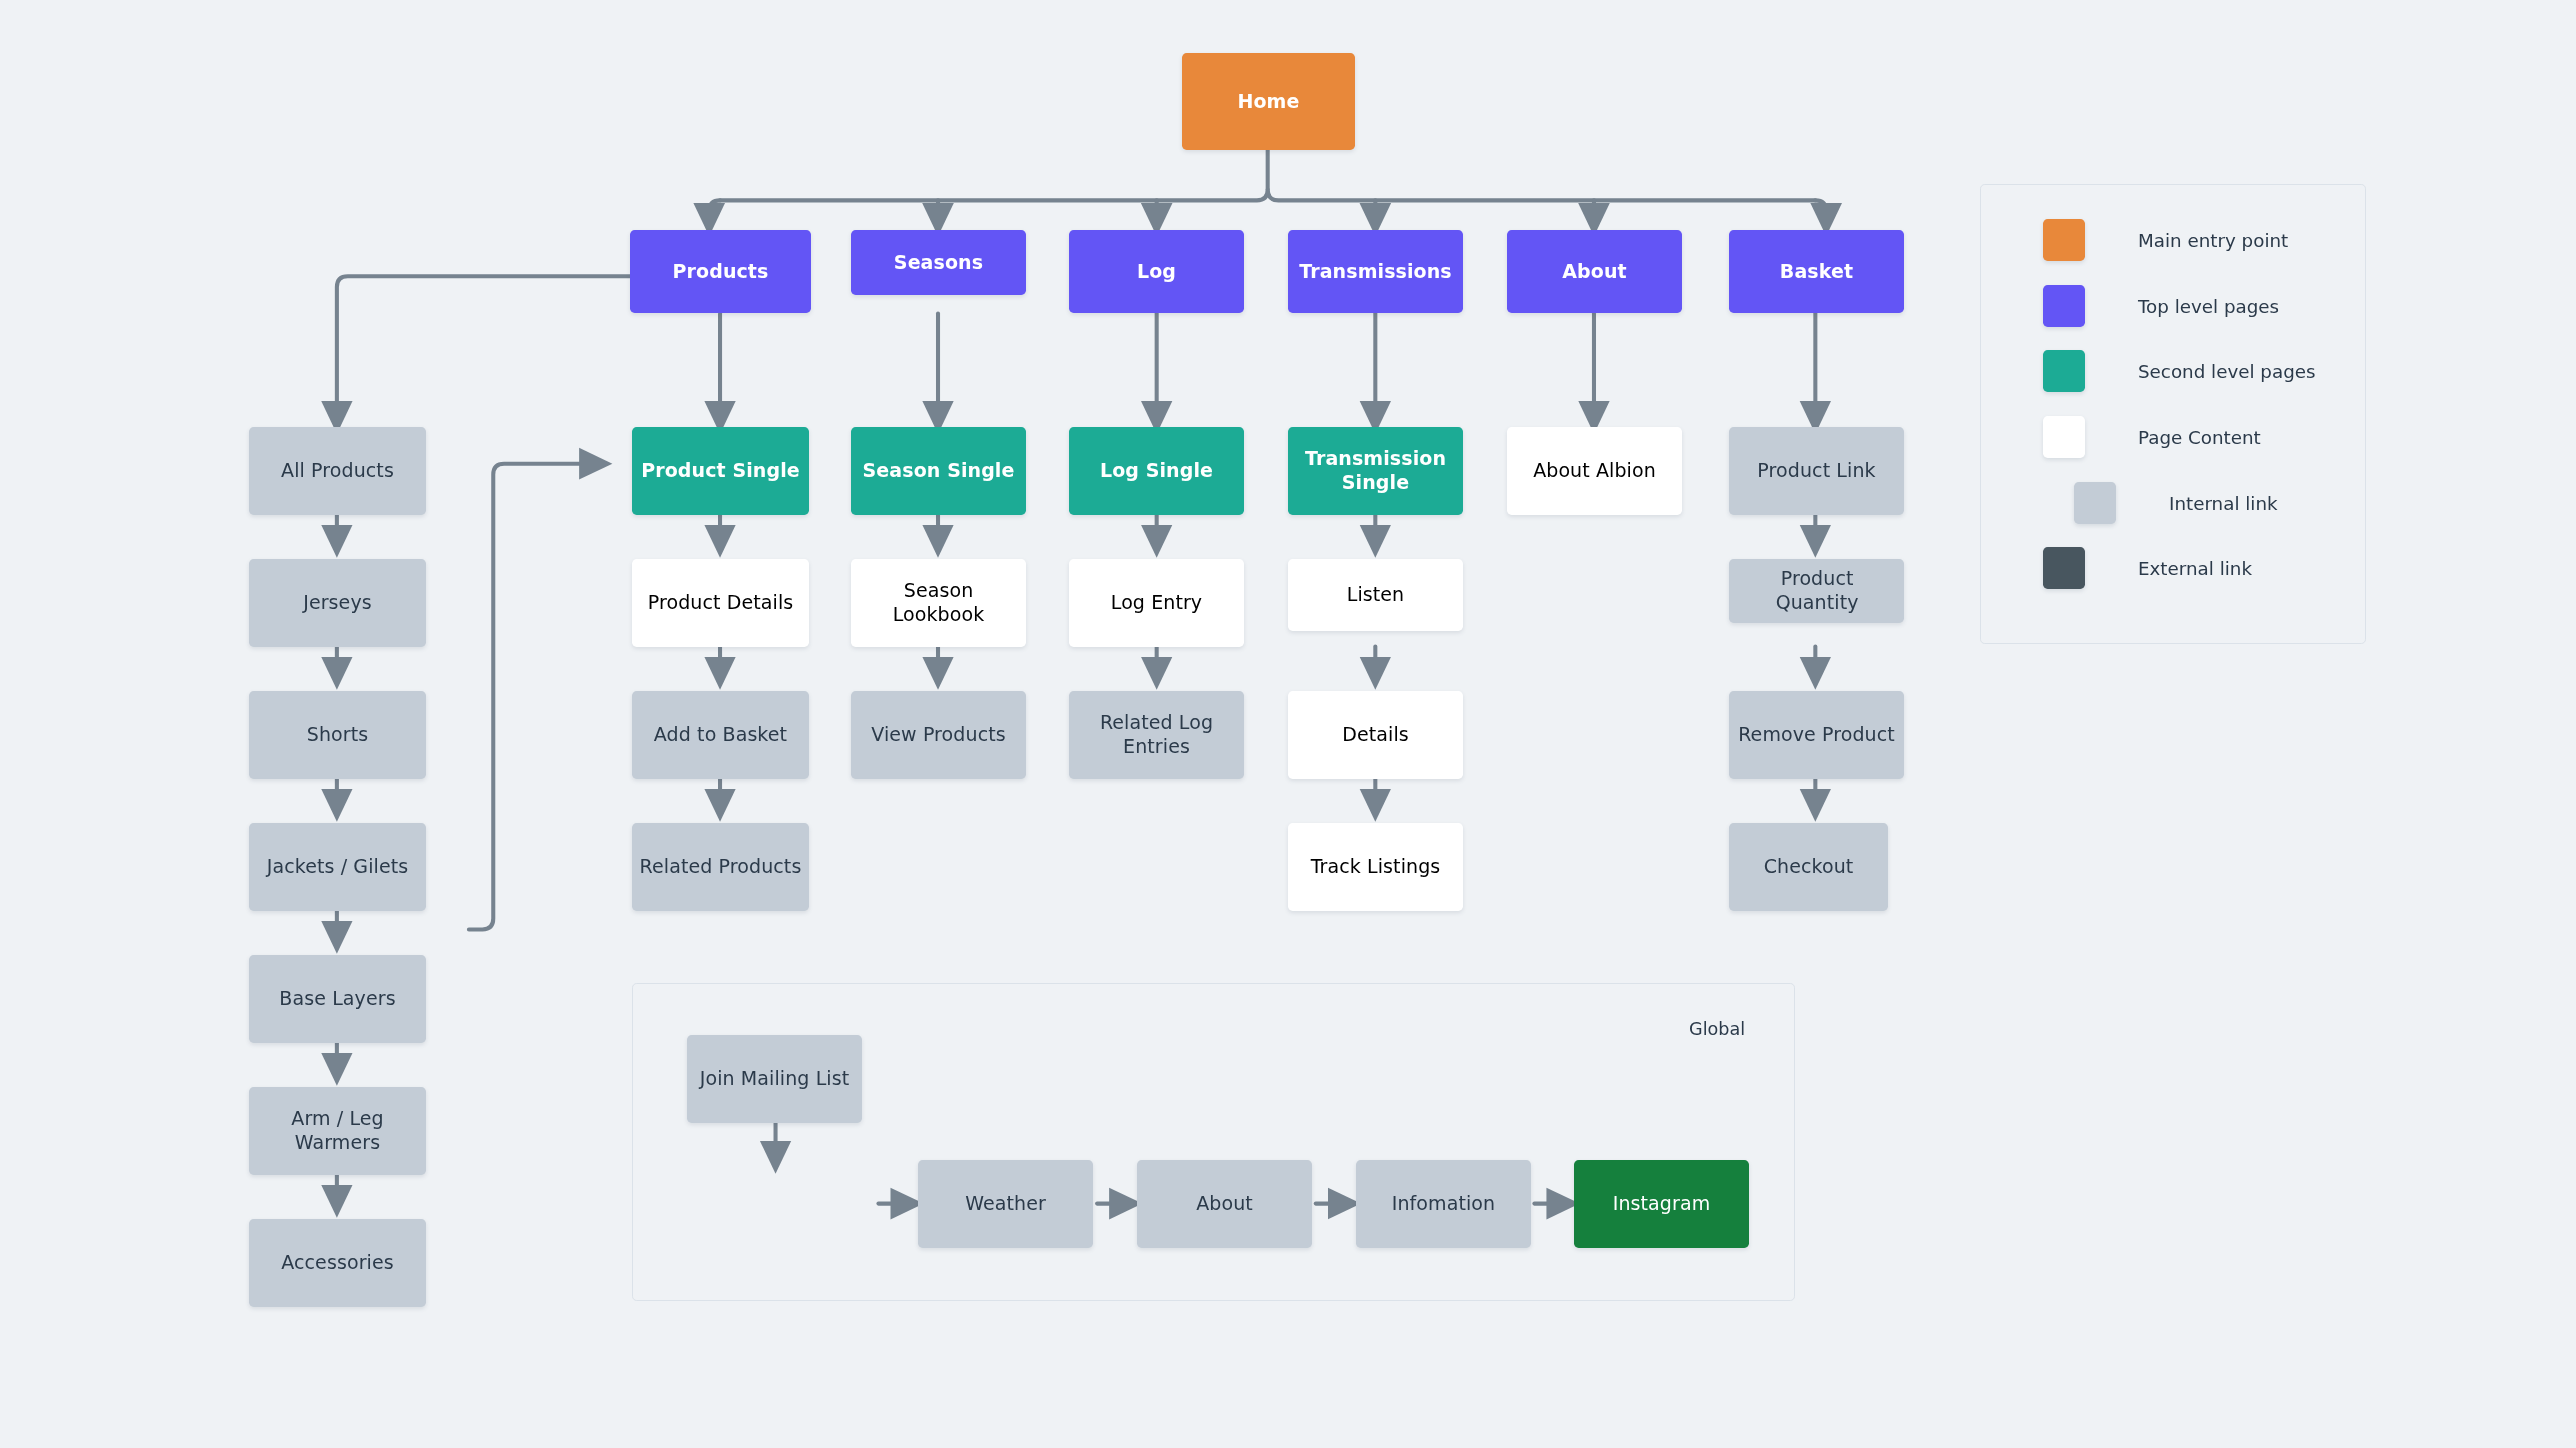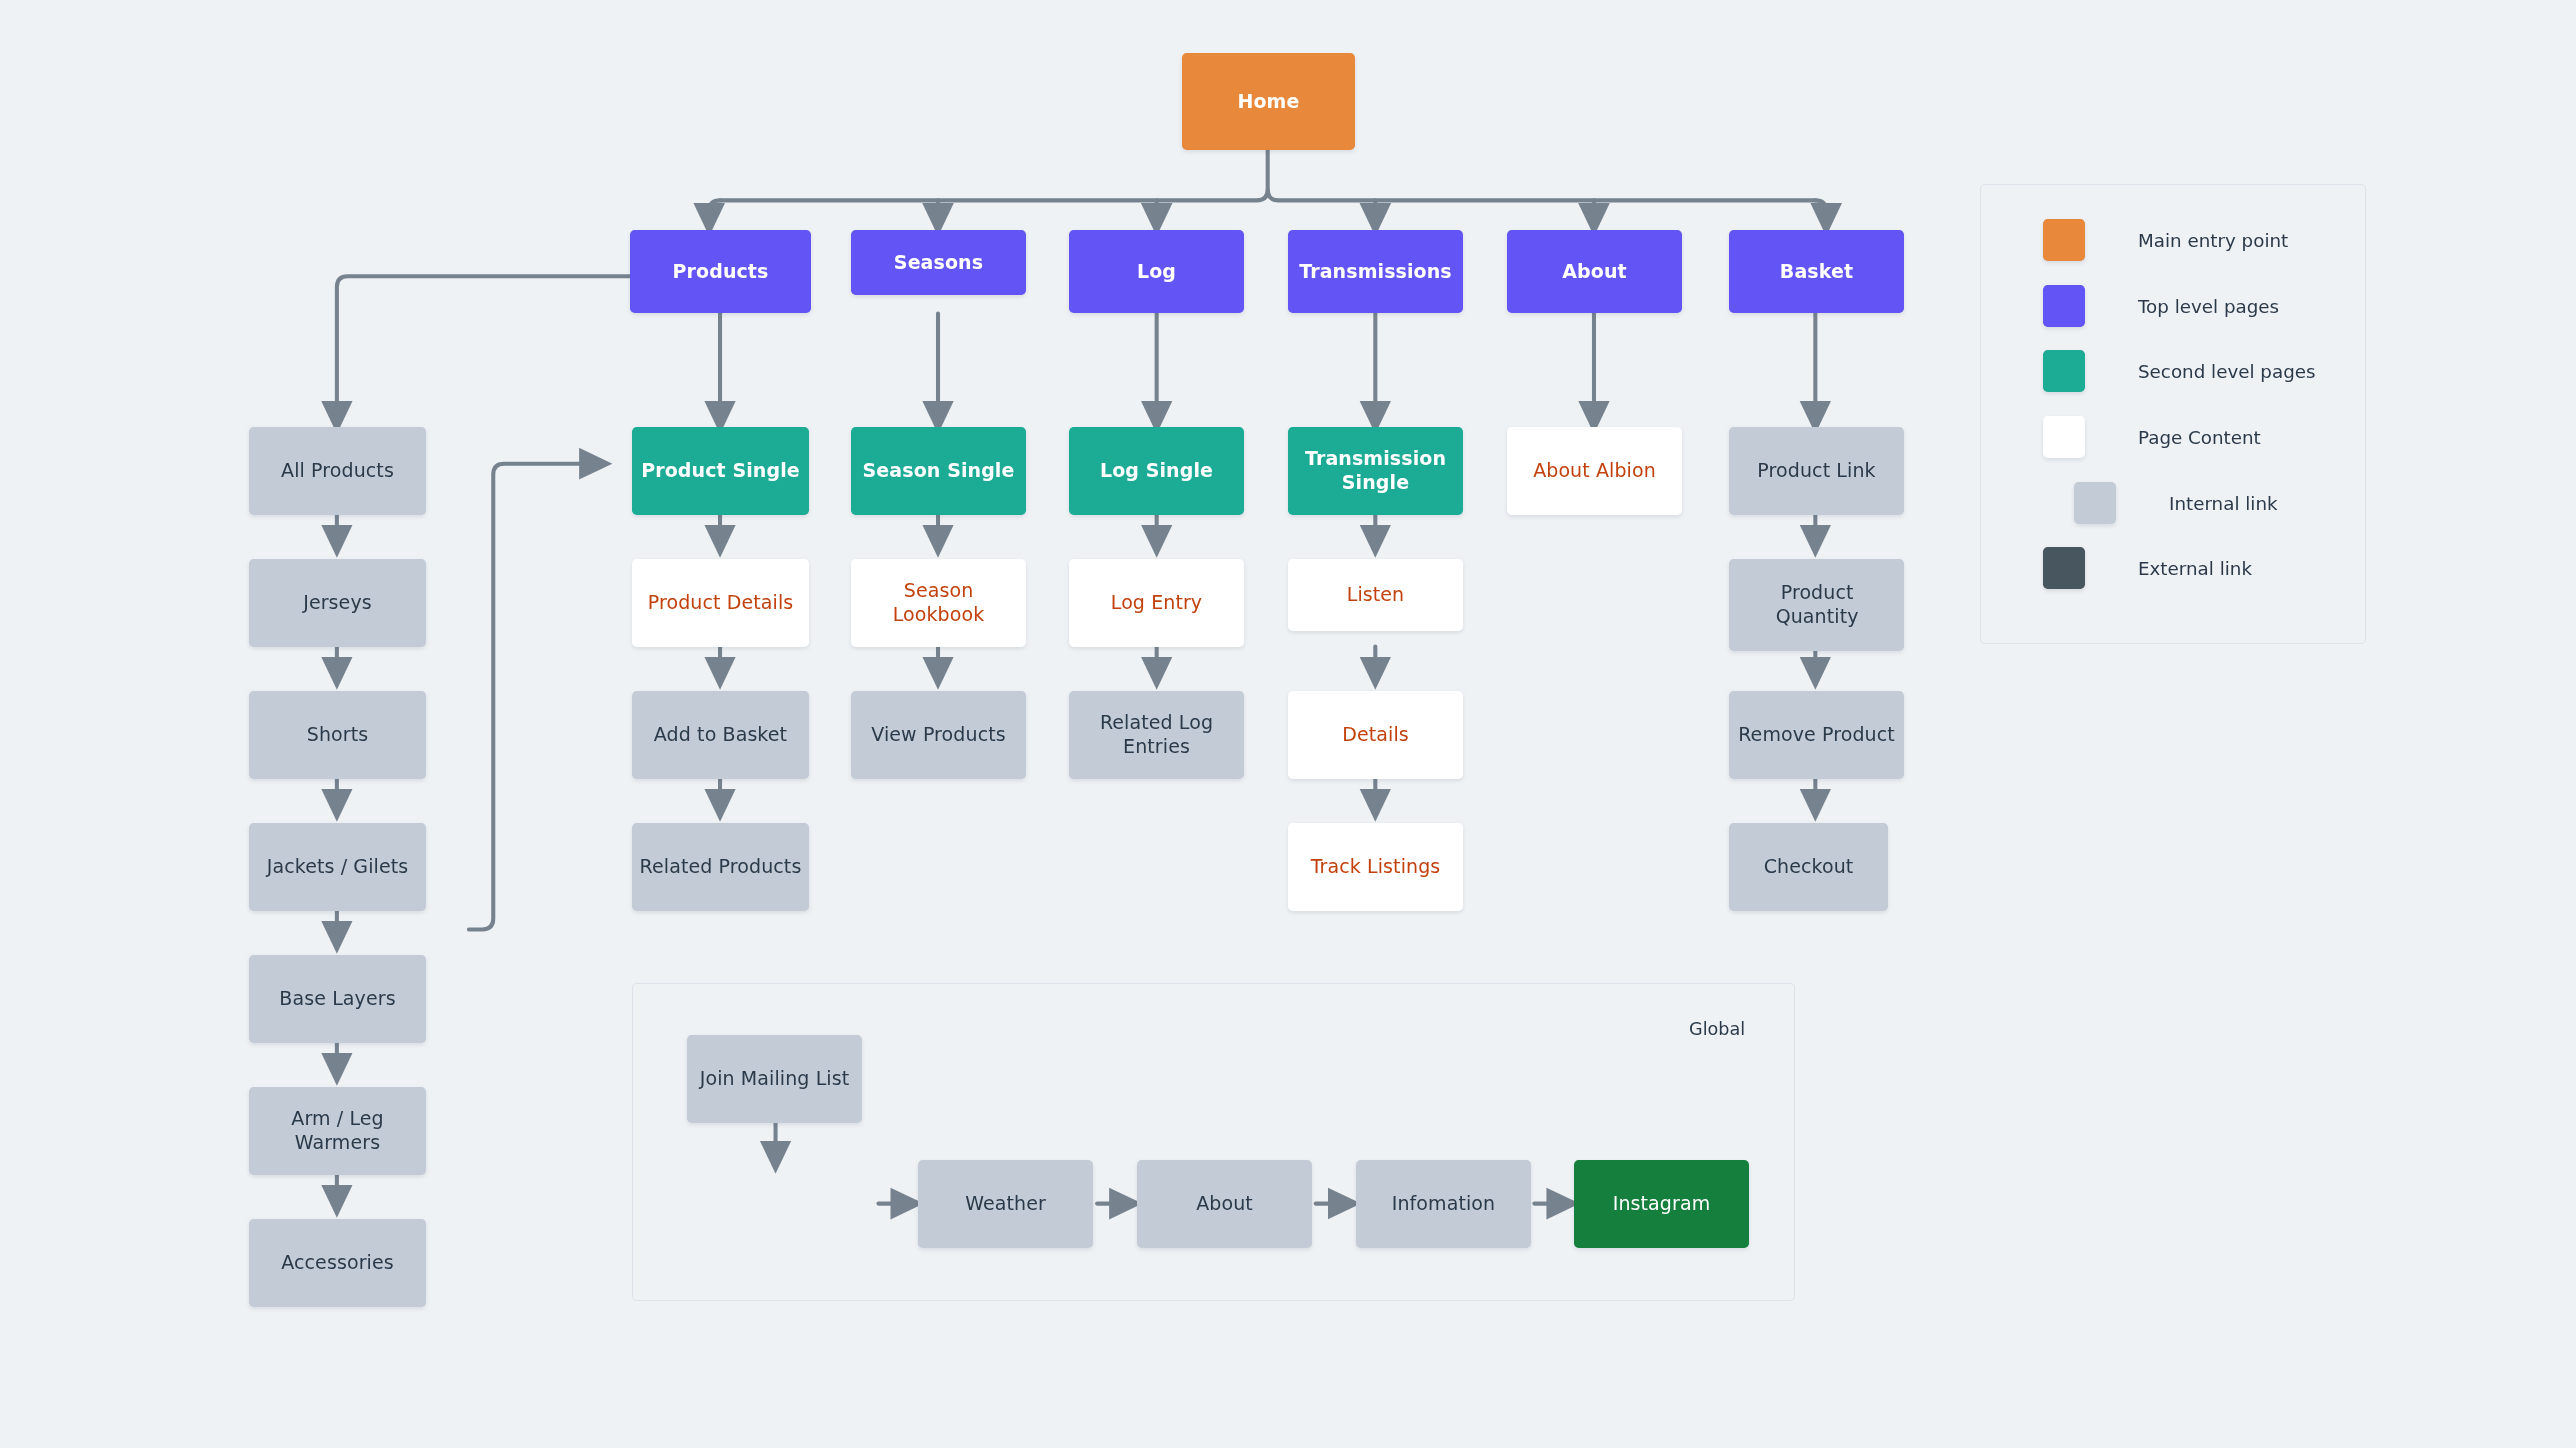--- a/index.html
+++ b/index.html
@@ -31,21 +31,21 @@
     font-size: 19px;
     letter-spacing: 0.1px;
     text-align: center;
     line-height: 1.25;
     box-shadow: 0 2px 4.7px rgba(60,78,100,0.13);
     padding: 0 6.8px;
   }
   .t-entry   { background: #e8883a; color: #ffffff; font-weight: 700; }
   .t-top     { background: #6355f5; color: #ffffff; font-weight: 700; }
   .t-second  { background: #1cab95; color: #ffffff; font-weight: 700; }
-  .t-content { background: #ffffff; color: #c2410c; font-weight: 400; }
+  .t-content { background: #ffffff; color: #000000; font-weight: 400; }
   .t-internal{ background: #c3ccd6; color: #2b3a4a; font-weight: 400; }
   .t-external{ background: #15803d; color: #ffffff; font-weight: 400; }
 
   #global-frame {
     position: absolute;
     box-sizing: border-box;
     border: 1.4px solid #dbe2e9;
     border-radius: 4.7px;
     background: transparent;
   }
@@ -241,21 +241,21 @@
     <span>Track Listings</span>
   </div>
 
   <div class="node t-content" style="left:1507px; top:427px; width:175px; height:88px;">
     <span>About Albion</span>
   </div>
 
   <div class="node t-internal" style="left:1729px; top:427px; width:175px; height:88px;">
     <span>Product Link</span>
   </div>
-  <div class="node t-internal" style="left:1729px; top:559px; width:175px; height:92px;padding-left:8px;">
+  <div class="node t-internal" style="left:1729px; top:559px; width:175px; height:64px;padding-left:8px;">
     <span>Product Quantity</span>
   </div>
   <div class="node t-internal" style="left:1729px; top:691px; width:175px; height:88px;">
     <span>Remove Product</span>
   </div>
   <div class="node t-internal" style="left:1729px; top:823px; width:159px; height:88px;">
     <span>Checkout</span>
   </div>
 
   <div id="global-frame" style="left:632px; top:983px; width:1163px; height:318px;"></div>

